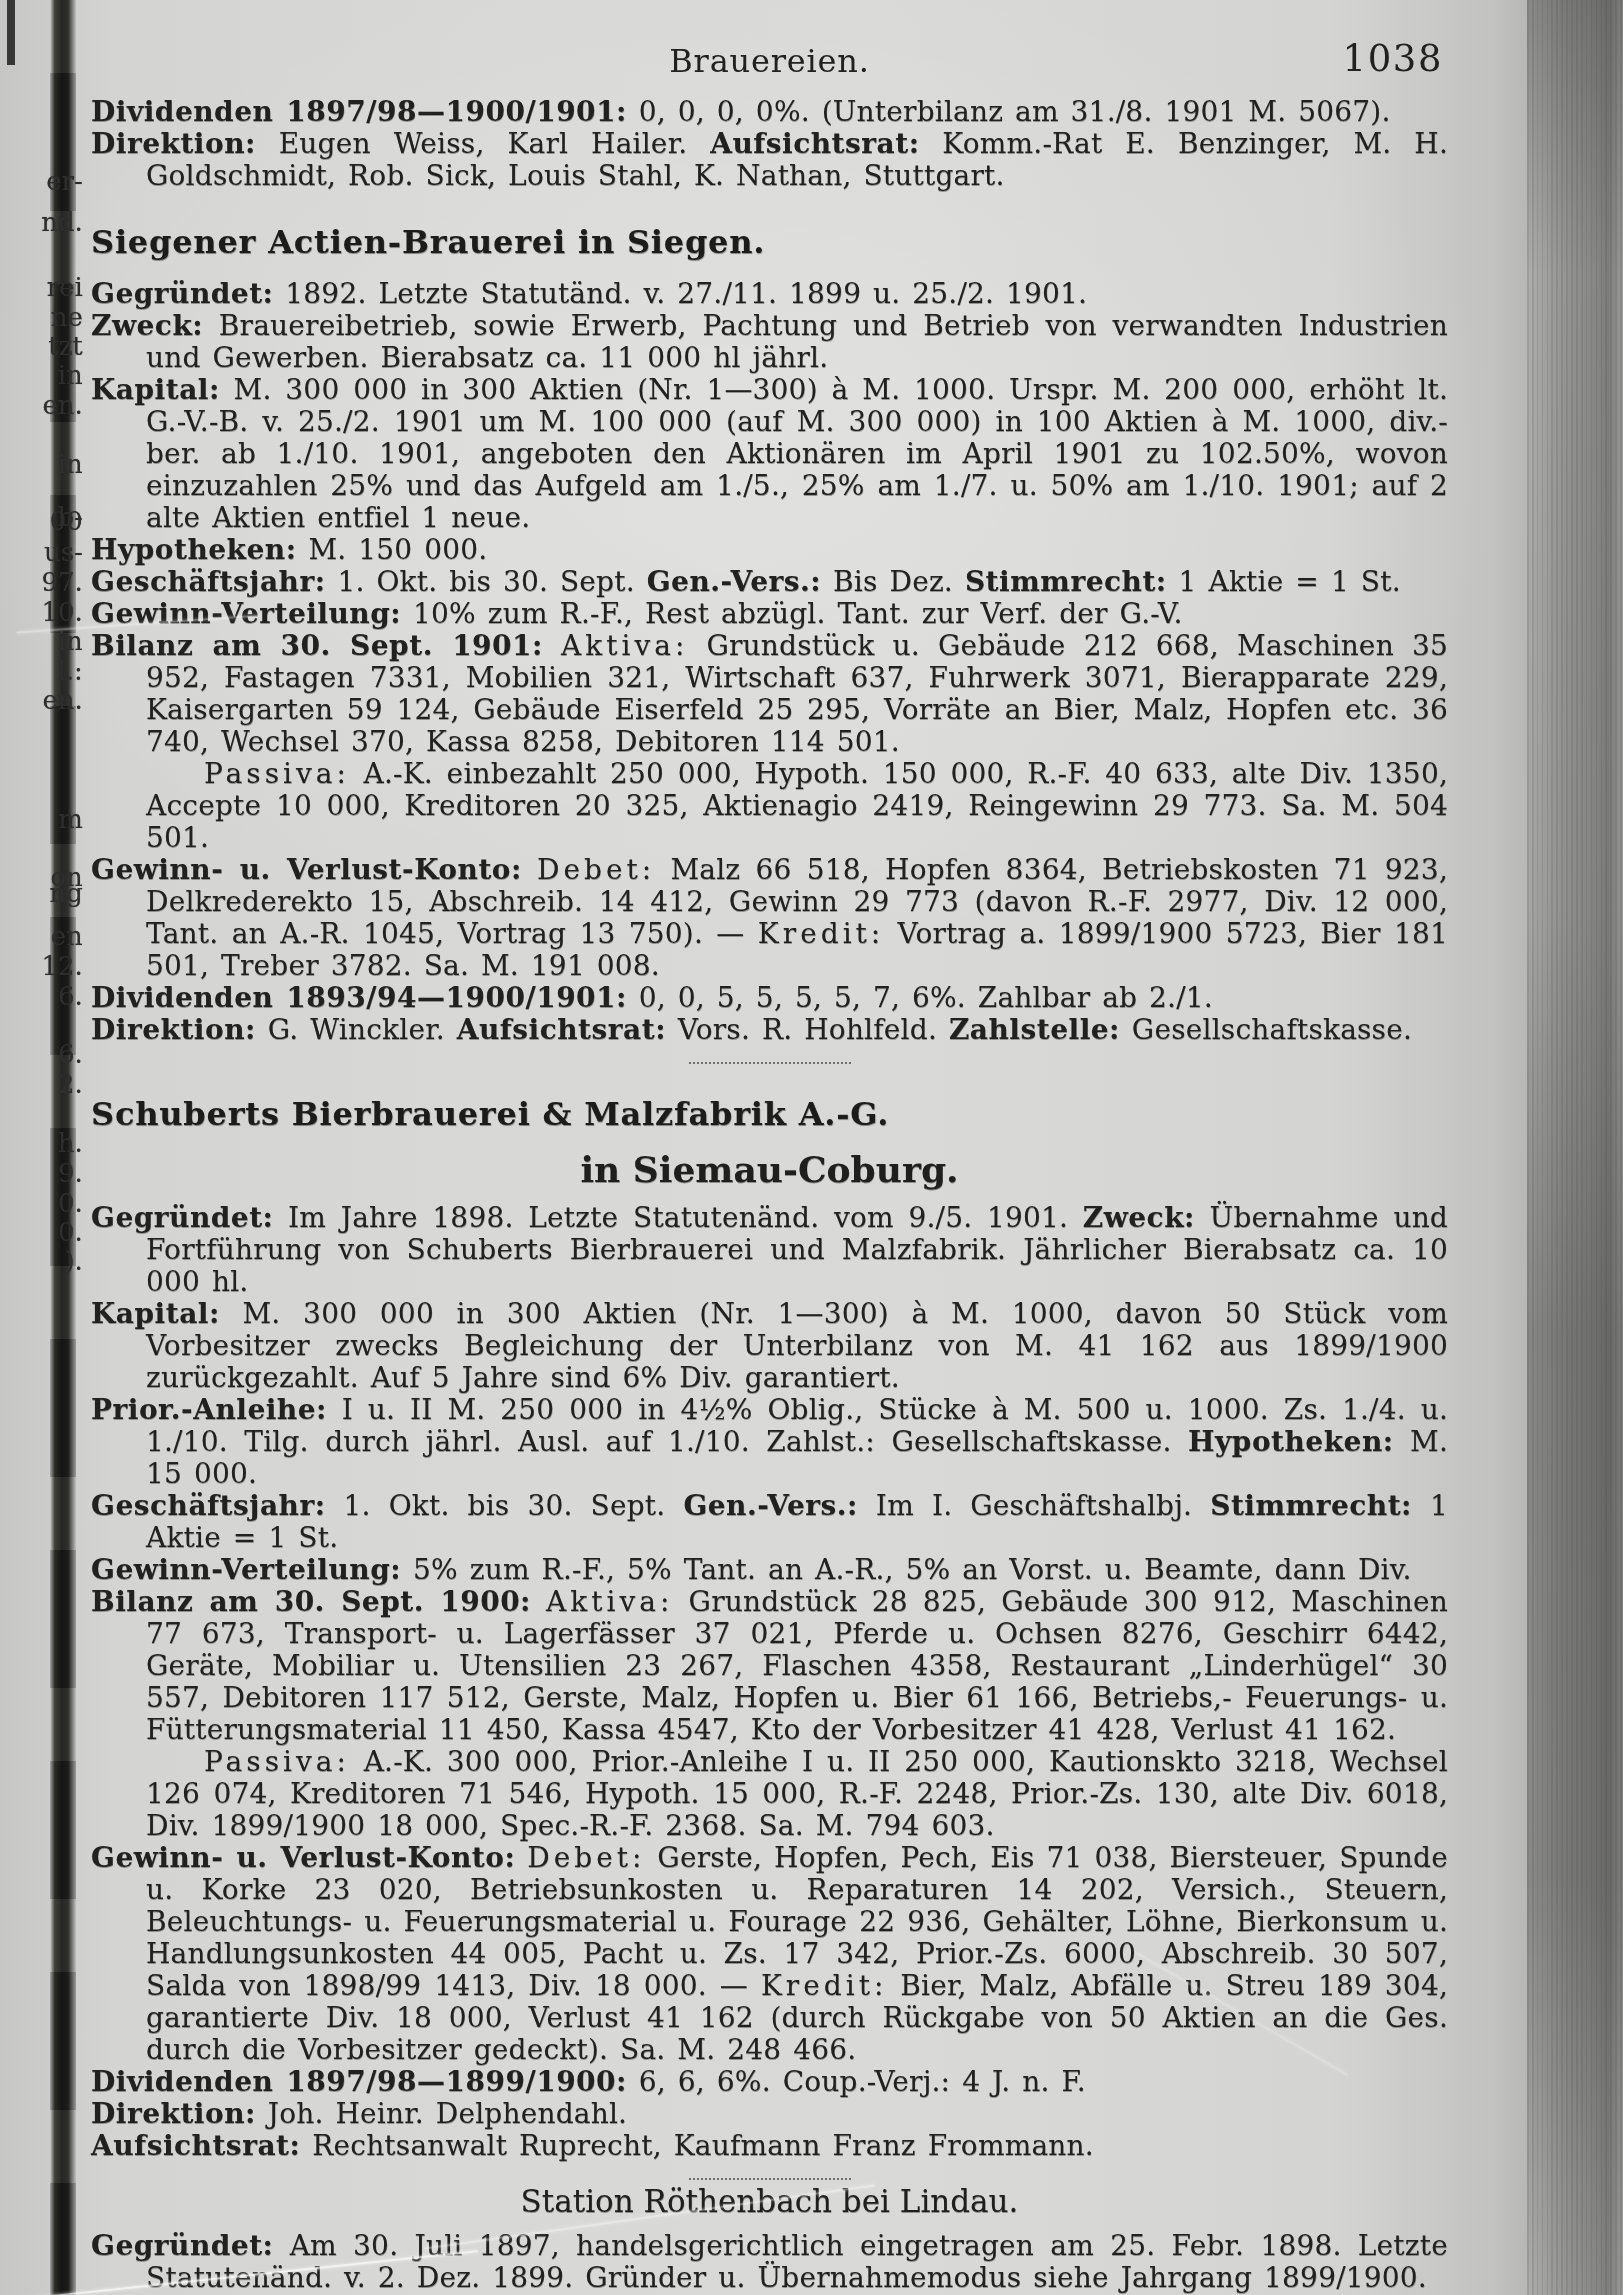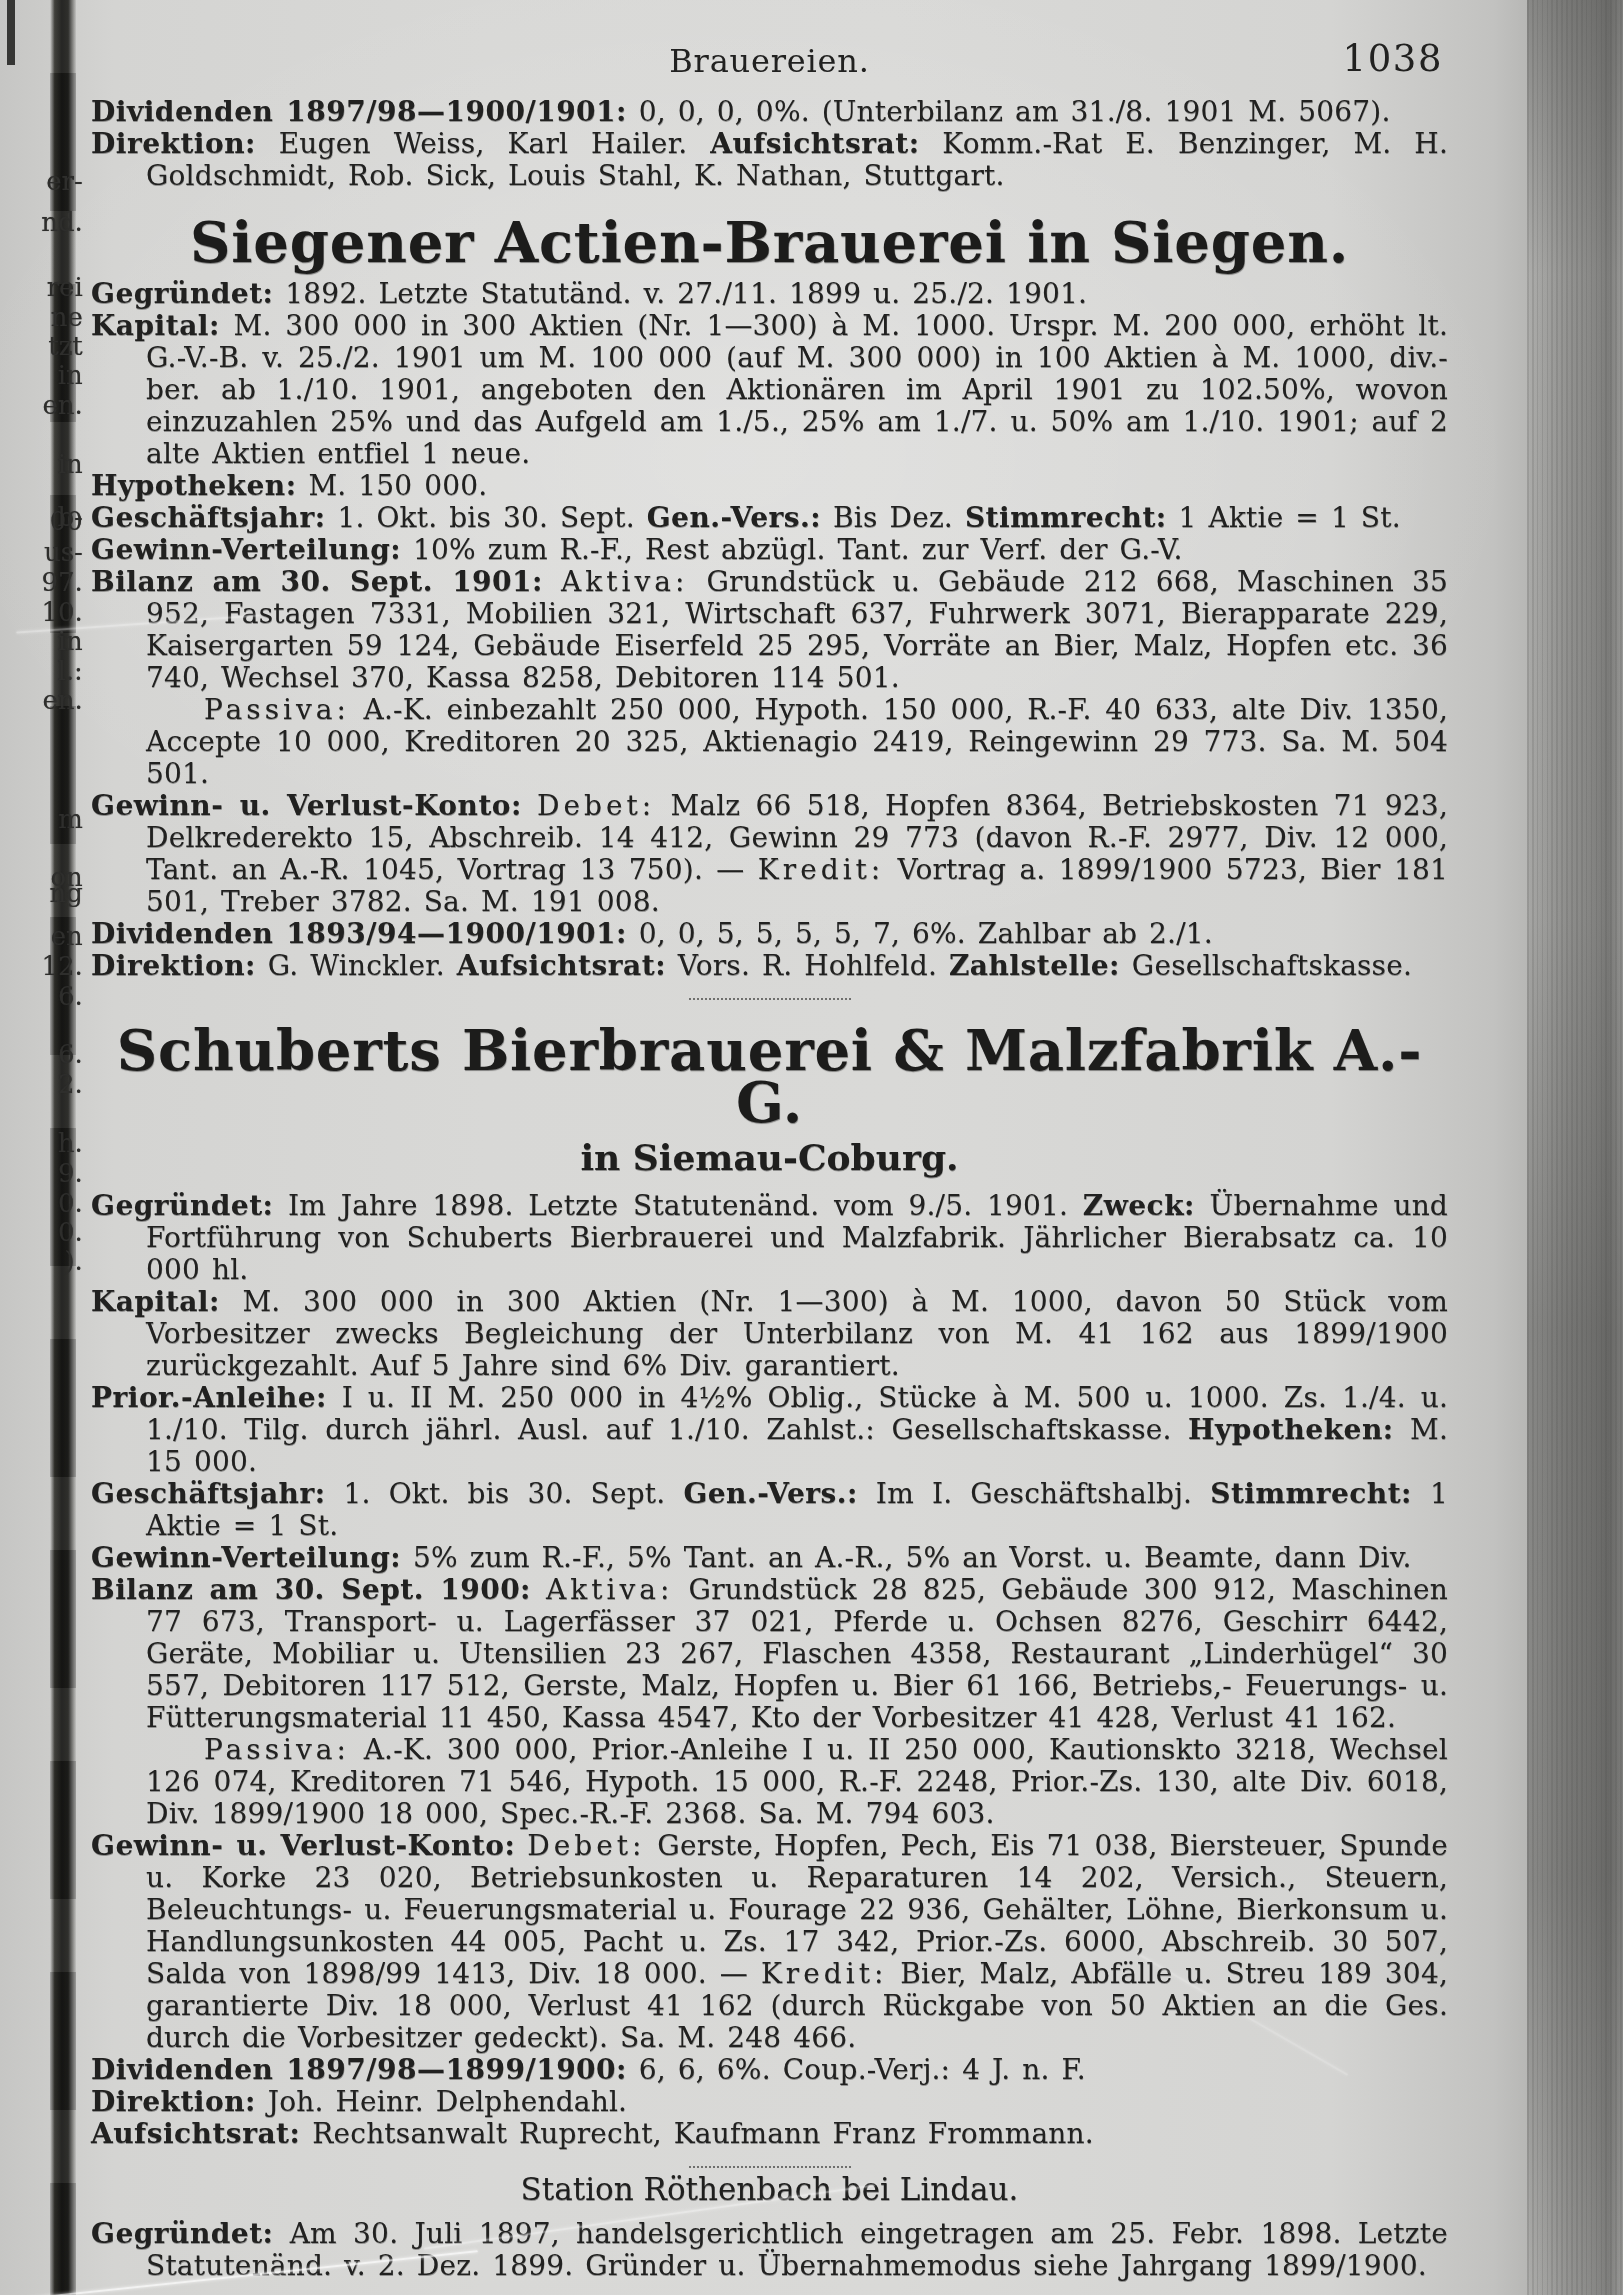--- a/index.html
+++ b/index.html
@@ -32,21 +32,21 @@
   #page-header{position:relative;height:96px;}
   #header-title{position:absolute;left:0;right:0;top:42px;text-align:center;font-size:32px;letter-spacing:0.8px;}
   #page-number{position:absolute;right:4.9px;top:37px;font-size:37px;letter-spacing:1.6px;}
   .para{margin:0;text-align:justify;font-size:28px;line-height:32px;
         word-spacing:2.8px;letter-spacing:0.2px;
         text-shadow:0.3px 0.5px 0.6px rgba(30,30,30,0.38);}
   .para.entry{padding-left:55px;text-indent:-55px;}
   .para.inner{padding-left:55px;text-indent:58px;}
   .b{font-weight:bold;letter-spacing:0.5px;}
   .sp{letter-spacing:4px;}
-  .company-title{text-align:center;font-weight:bold;font-size:56px;line-height:52px;
+  .company-title{text-align:left;font-weight:bold;font-size:32px;line-height:52px;
         margin:24px 0 9.7px;letter-spacing:0.8px;color:#1c1c1b;
         text-shadow:0.5px 0.7px 0.8px rgba(25,25,25,0.45);}
   .company-subtitle{text-align:center;margin:0 0 11.4px;color:#1f1f1e;
         text-shadow:0.3px 0.5px 0.6px rgba(30,30,30,0.4);}
   .company-subtitle.bold{font-weight:bold;font-size:36px;line-height:41px;}
   .company-subtitle.plain{font-size:31px;line-height:36px;}
   .divider{width:162px;margin:16px auto 3.2px;border-top:2.4px dotted #4c4c4a;opacity:.75;height:0;}
   
   .crease{position:absolute;background:rgba(255,255,255,0.7);border-radius:2.4px;
           box-shadow:0 0 3.2px rgba(255,255,255,0.8);}
@@ -97,20 +97,21 @@
   <div id="main-column">
     <div id="page-header">
       <div id="header-title">Brauereien.</div>
       <div id="page-number">1038</div>
     </div>
     <div id="entries">
         <p class="para entry"><span class="b">Dividenden 1897/98—1900/1901:</span><span> 0, 0, 0, 0%.  (Unterbilanz am 31./8. 1901 M. 5067).</span></p>
         <p class="para entry"><span class="b">Direktion:</span><span> Eugen Weiss, Karl Hailer.  </span><span class="b">Aufsichtsrat:</span><span> Komm.-Rat E. Benzinger, M. H. Goldschmidt, Rob. Sick, Louis Stahl, K. Nathan, Stuttgart.</span></p>
         <div class="company-title">Siegener Actien-Brauerei in Siegen.</div>
         <p class="para entry"><span class="b">Gegründet:</span><span> 1892.  Letzte Statutänd. v. 27./11. 1899 u. 25./2. 1901.</span></p>
+        <p class="para entry"><span class="b">Zweck:</span><span> Brauereibetrieb, sowie Erwerb, Pachtung und Betrieb von verwandten Industrien und Gewerben.  Bierabsatz ca. 11 000 hl jährl.</span></p>
         <p class="para entry"><span class="b">Kapital:</span><span> M. 300 000 in 300 Aktien (Nr. 1—300) à M. 1000.  Urspr. M. 200 000, erhöht lt. G.-V.-B. v. 25./2. 1901 um M. 100 000 (auf M. 300 000) in 100 Aktien à M. 1000, div.-ber. ab 1./10. 1901, angeboten den Aktionären im April 1901 zu 102.50%, wovon einzuzahlen 25% und das Aufgeld am 1./5., 25% am 1./7. u. 50% am 1./10. 1901; auf 2 alte Aktien entfiel 1 neue.</span></p>
         <p class="para entry"><span class="b">Hypotheken:</span><span> M. 150 000.</span></p>
         <p class="para entry"><span class="b">Geschäftsjahr:</span><span> 1. Okt. bis 30. Sept.  </span><span class="b">Gen.-Vers.:</span><span> Bis Dez.  </span><span class="b">Stimmrecht:</span><span> 1 Aktie = 1 St.</span></p>
         <p class="para entry"><span class="b">Gewinn-Verteilung:</span><span> 10% zum R.-F., Rest abzügl. Tant. zur Verf. der G.-V.</span></p>
         <p class="para entry"><span class="b">Bilanz am 30. Sept. 1901:</span><span> </span><span class="sp">Aktiva:</span><span> Grundstück u. Gebäude 212 668, Maschinen 35 952, Fastagen 7331, Mobilien 321, Wirtschaft 637, Fuhrwerk 3071, Bierapparate 229, Kaisergarten 59 124, Gebäude Eiserfeld 25 295, Vorräte an Bier, Malz, Hopfen etc. 36 740, Wechsel 370, Kassa 8258, Debitoren 114 501.</span></p>
         <p class="para inner"><span class="sp">Passiva:</span><span> A.-K. einbezahlt 250 000, Hypoth. 150 000, R.-F. 40 633, alte Div. 1350, Accepte 10 000, Kreditoren 20 325, Aktienagio 2419, Reingewinn 29 773.  Sa. M. 504 501.</span></p>
         <p class="para entry"><span class="b">Gewinn- u. Verlust-Konto:</span><span> </span><span class="sp">Debet:</span><span> Malz 66 518, Hopfen 8364, Betriebskosten 71 923, Delkrederekto 15, Abschreib. 14 412, Gewinn 29 773 (davon R.-F. 2977, Div. 12 000, Tant. an A.-R. 1045, Vortrag 13 750). — </span><span class="sp">Kredit:</span><span> Vortrag a. 1899/1900 5723, Bier 181 501, Treber 3782.  Sa. M. 191 008.</span></p>
         <p class="para entry"><span class="b">Dividenden 1893/94—1900/1901:</span><span> 0, 0, 5, 5, 5, 5, 7, 6%.  Zahlbar ab 2./1.</span></p>
         <p class="para entry"><span class="b">Direktion:</span><span> G. Winckler.  </span><span class="b">Aufsichtsrat:</span><span> Vors. R. Hohlfeld.  </span><span class="b">Zahlstelle:</span><span> Gesellschaftskasse.</span></p>
         <div class="divider"></div>

